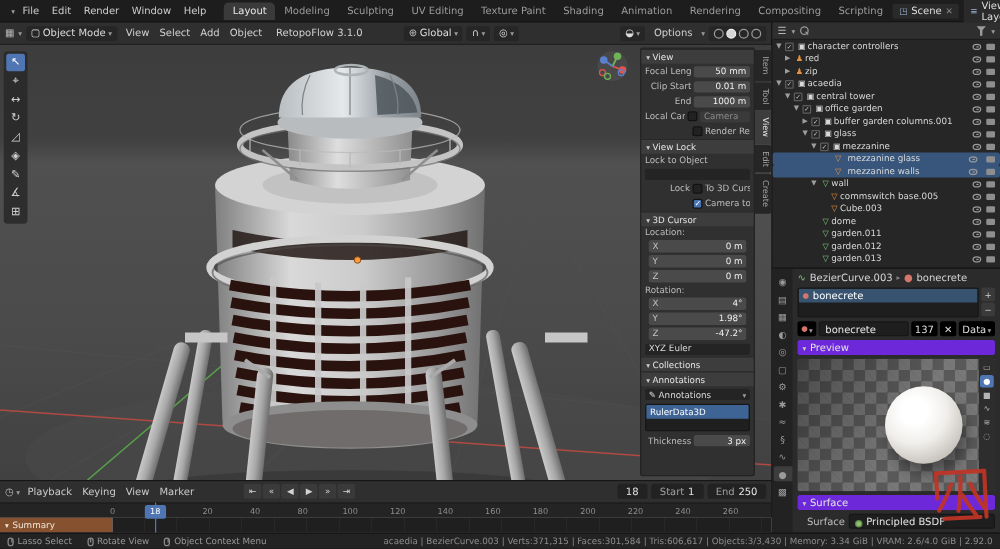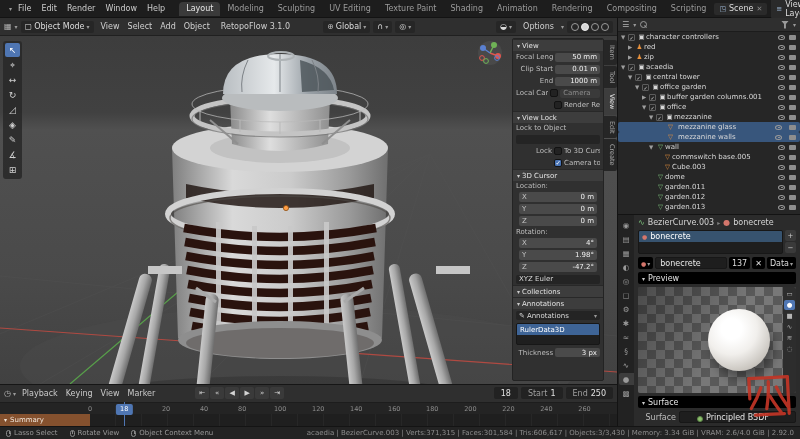--- a/index.html
+++ b/index.html
@@ -112,30 +112,30 @@
 .bc{display:flex;align-items:center;gap:3px;color:#d5d5d5}
 .bcsep{color:#808080;font-size:6px}
 #slotrow{display:flex;gap:2px}
 #slotlist{flex:1;height:24px;background:#1e1e1e;border:1px solid #171717;border-radius:2px;overflow:hidden} 
 .slot-sel{height:11px;background:#37536f;color:#fff;display:flex;align-items:center;gap:3px;padding:0 3px}
 #slotbtns{display:flex;flex-direction:column;gap:1px}
 .sbtn{width:11px;height:11px;background:#3a3a3a;border-radius:2px;color:#ccc;display:flex;align-items:center;justify-content:center;font-size:7px}
 #namerow{display:flex;gap:2px;align-items:center}
 .nbtn{background:#000000;border-radius:2px;height:12px;display:flex;align-items:center;justify-content:center;padding:0 3px;color:#ddd;gap:1px}
 #matname{flex:1;background:#1e1e1e;border:1px solid #171717;border-radius:2px;height:12px;display:flex;align-items:center;padding:0 4px;color:#e8e8e8}
-.phead{height:12px;background:#000000;border-radius:2px;display:flex;align-items:center;gap:3px;padding:0 4px;color:#e2e2e2}
+.phead{height:12px;background:#6d28d9;border-radius:2px;display:flex;align-items:center;gap:3px;padding:0 4px;color:#e2e2e2}
 #preview{flex:1;min-height:64px;position:relative;border-radius:2px;overflow:hidden;background-color:#595959;background-image:linear-gradient(45deg,#787878 25%,transparent 25%,transparent 75%,#787878 75%),linear-gradient(45deg,#787878 25%,transparent 25%,transparent 75%,#787878 75%);background-size:18px 18px;background-position:0 0,9px 9px}
 #pvshade{position:absolute;inset:0;background:linear-gradient(120deg,rgba(0,0,0,.38),rgba(0,0,0,0) 55%)}
 #pvsphere{position:absolute;right:26px;top:50%;transform:translateY(-50%);width:62px;height:62px;border-radius:50%;background:radial-gradient(circle at 38% 32%,#ffffff 0 18%,#f1efec 45%,#c9c5bf 75%,#8d8a85 100%);box-shadow:4px 8px 10px rgba(0,0,0,.35)}
 #pvstrip{position:absolute;right:0;top:0;bottom:0;width:13px;background:#2d2d2d;display:flex;flex-direction:column;align-items:center;padding-top:2px;gap:1px}
 .pvb{width:11px;height:10px;display:flex;align-items:center;justify-content:center;color:#b5b5b5;font-size:6.5px;border-radius:2px}
 .pvb.active{background:#4f76b3;color:#fff}
 #surfrow{display:flex;align-items:center;gap:3px}
 #surflab{width:38px;text-align:right;color:#bdbdbd}
-#shaderfld{flex:1;background:#1e1e1e;border:1px solid #171717;border-radius:2px;height:12px;display:flex;align-items:flex-end;gap:3px;padding:0 17px;color:#e5e5e5}
+#shaderfld{flex:1;background:#1e1e1e;border:1px solid #171717;border-radius:2px;height:12px;display:flex;align-items:flex-end;gap:3px;padding:0 4px;color:#e5e5e5}
 .dot-node{width:6px;height:6px;border-radius:50%;background:#8fbf6f;border:1px solid #5d8a47}
 #stamp{position:absolute;right:3px;bottom:1px;z-index:6;opacity:.92}
 
 #statusbar{position:absolute;left:0;right:0;bottom:0;height:13px;background:#232323;border-top:1px solid #141414;display:flex;align-items:center;gap:12px;padding:0 6px;font-size:7px;color:#989898}
 .sbi{display:flex;align-items:center;gap:3px}
 .mouseic{width:5px;height:7px;border:1px solid #8a8a8a;border-radius:2.5px;position:relative}
 .mouseic::after{content:"";position:absolute;left:50%;top:0;width:1px;height:3px;background:#8a8a8a}
 #sbright{margin-left:auto;white-space:nowrap;color:#8d8d8d}
 .g6{font-size:6px}
 </style>
@@ -649,21 +649,21 @@
               <span class="ollab">buffer garden columns.001</span>
               <span class="olsp"></span>
               <span class="eyeic"></span>
               <span class="camic"></span>
             </div>
 
             <div class="olr d3">
               <span class="arr">▼</span>
               <span class="olchk">✓</span>
               <span class="oi c-wh">▣</span>
-              <span class="ollab">office</span>
+              <span class="ollab">glass</span>
               <span class="olsp"></span>
               <span class="eyeic"></span>
               <span class="camic"></span>
             </div>
 
             <div class="olr d4">
               <span class="arr">▼</span>
               <span class="olchk">✓</span>
               <span class="oi c-wh">▣</span>
               <span class="ollab">mezzanine</span>

